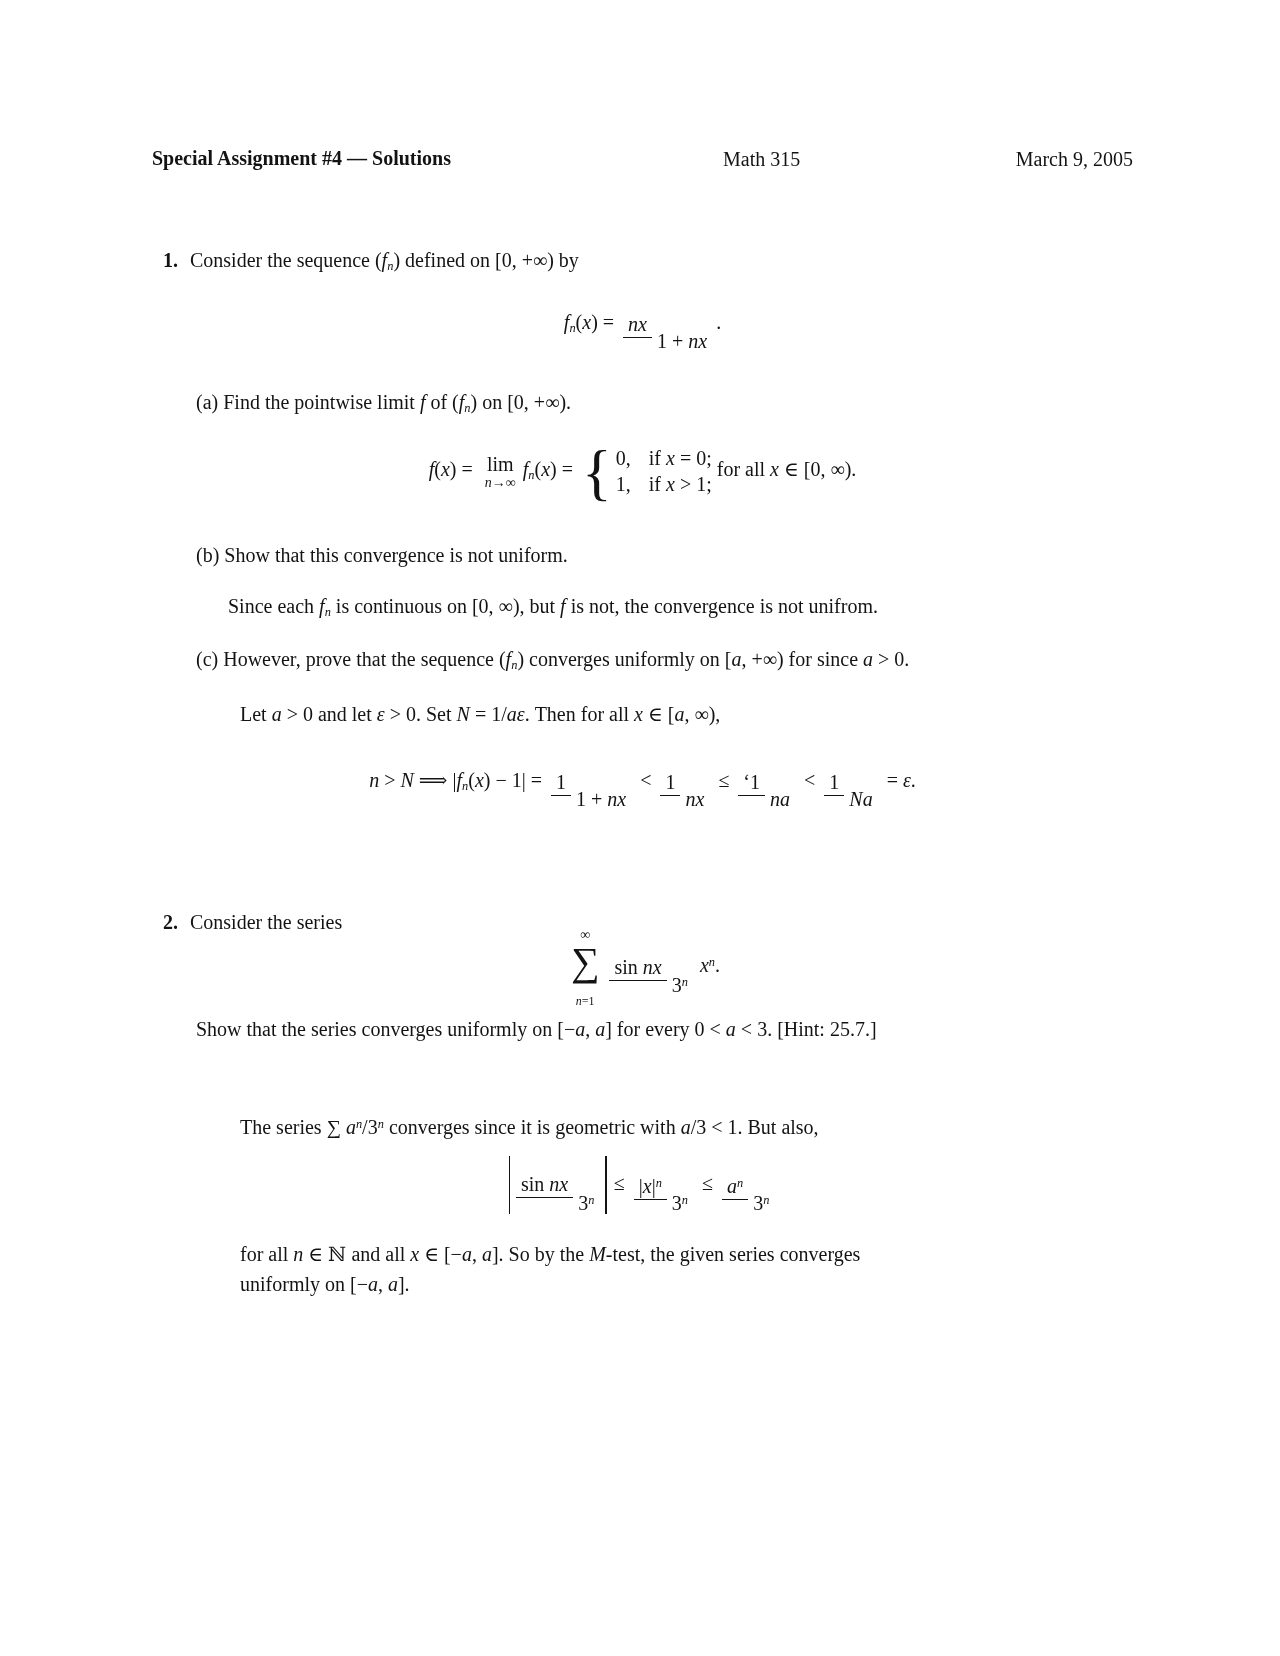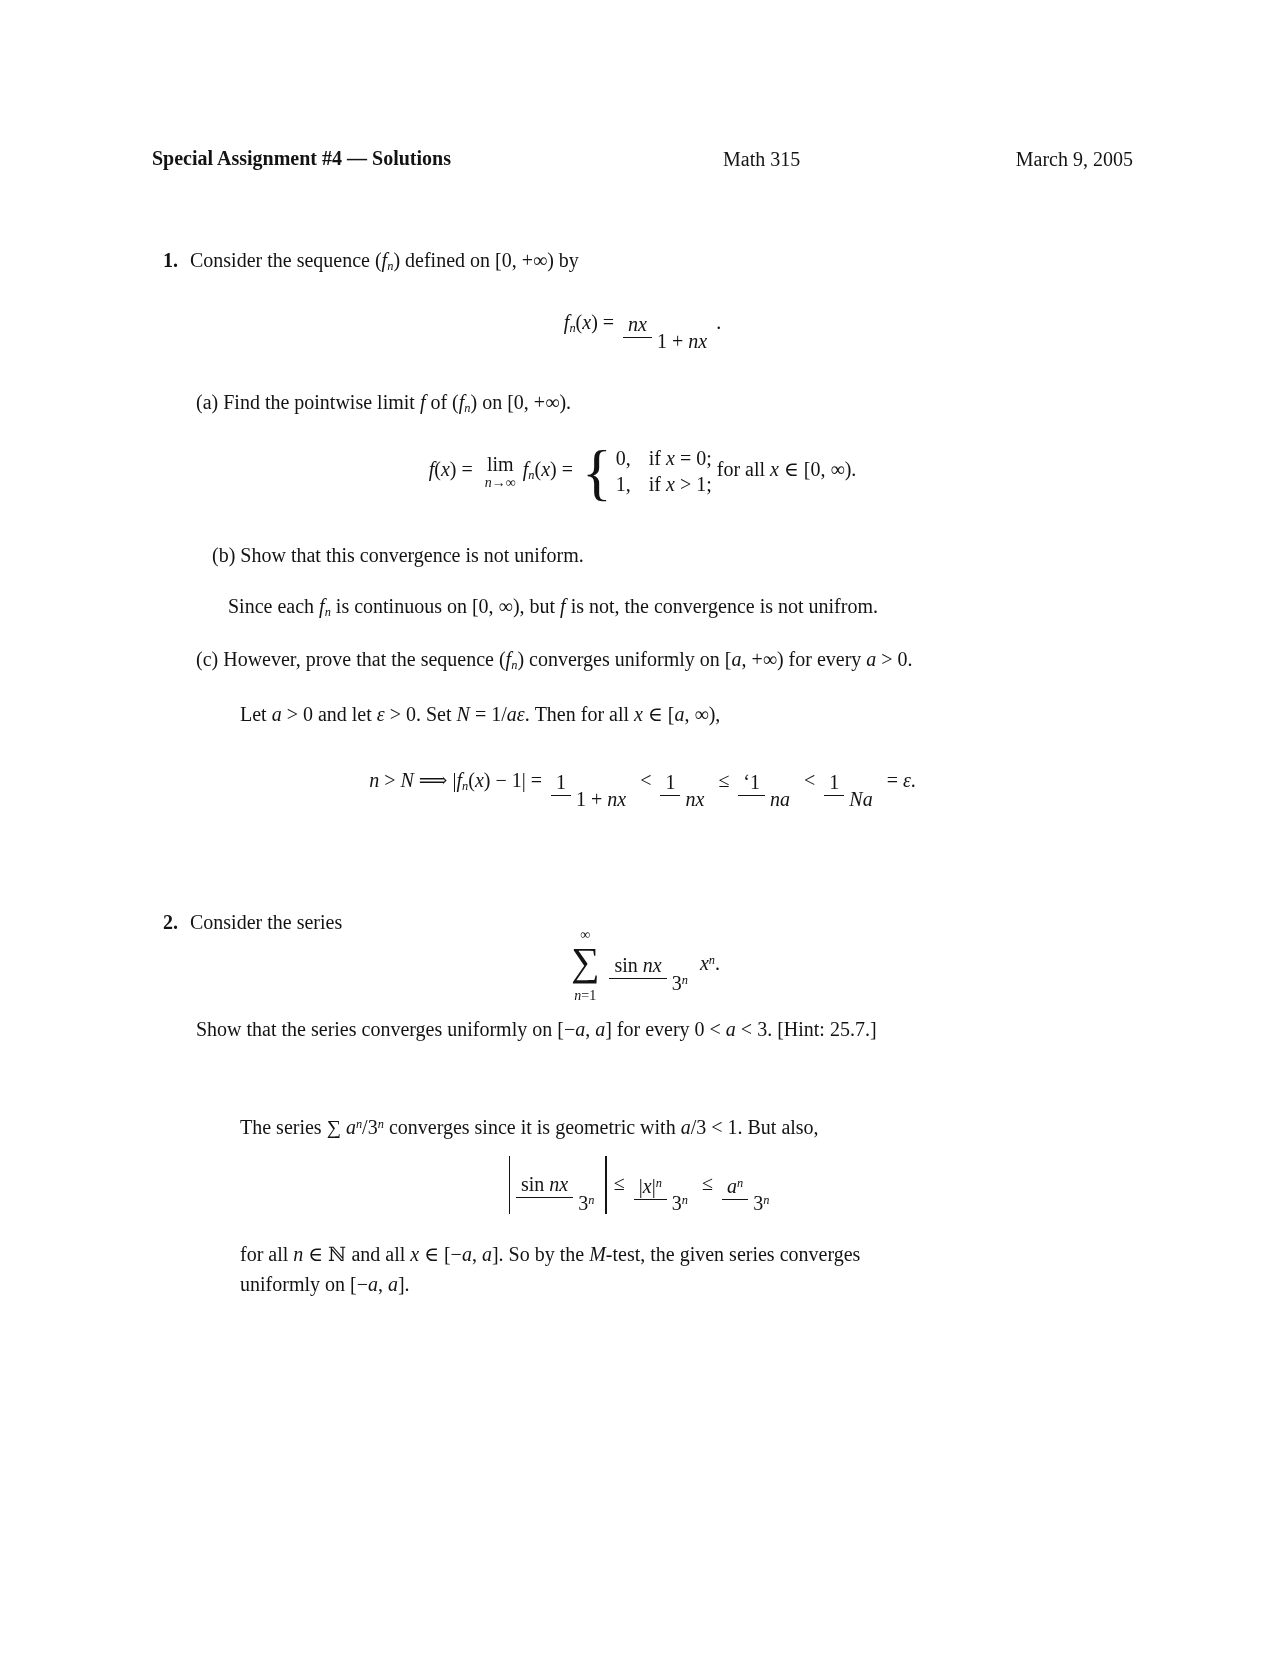--- a/index.html
+++ b/index.html
@@ -17,21 +17,21 @@
   .disp{position:absolute;left:152px;width:981px;text-align:center;white-space:nowrap;}
   .frac{display:inline-flex;flex-direction:row;align-items:center;vertical-align:middle;margin:0 4px;line-height:24px;}
   .frac .fn{padding:0 5px 1px 5px;border-bottom:1.4px solid #131313;}
   .frac .fd{padding:1px 5px 0 5px;margin-top:32px;}
   .limop{display:inline-flex;flex-direction:column;align-items:center;vertical-align:middle;margin:6px 7px;line-height:1;}
   .limop .lw{font-size:20px;}
   .limop .ls{font-size:14px;margin-top:2px;}
   .bigop{display:inline-flex;flex-direction:column;align-items:center;vertical-align:middle;margin:0 6px;line-height:1;}
   .bigop .ab{font-size:14px;margin-bottom:1px;}
   .bigop .sy{font-size:40px;line-height:0.95;}
-  .bigop .bl{font-size:14px;margin-top:8px;}
+  .bigop .bl{font-size:12px;margin-top:14px;}
   .cases{display:inline-flex;align-items:center;vertical-align:middle;margin-left:4px;}
   .cases .brace{font-size:62px;line-height:50px;margin-right:4px;font-weight:400;}
   .cases .rows{display:grid;grid-template-columns:auto auto;column-gap:18px;row-gap:1px;text-align:left;line-height:25px;}
   .vbar{display:inline-block;width:1.4px;height:58px;background:#131313;vertical-align:middle;margin:0 2px;}
   .tailgap{margin-left:5px;text-align:center;}
   .xn{margin-left:3px;}
   .hdr-date{text-align:right;}
 </style>
 </head>
 <body>
@@ -63,24 +63,24 @@
         <span class="brace">{</span>
         <span class="rows">
           <span><span>0,</span></span>
           <span><span>if </span><span class="it">x</span><span> = 0;</span></span>
           <span><span>1,</span></span>
           <span><span>if </span><span class="it">x</span><span> &gt; 1;</span></span>
         </span>
       </span><span class="tailgap"><span>for all </span><span class="it">x</span><span> ∈ [0, ∞).</span></span>
   </div>
 
-  <div class="abs" style="left:212px;top:543px;text-align:center;"><span>(b) Show that this convergence is not uniform.</span></div>
+  <div class="abs" style="left:196px;top:543px;text-align:center;"><span>(b) Show that this convergence is not uniform.</span></div>
   <div class="abs" style="left:228px;top:594px;"><span>Since each </span><span class="it">f</span><span class="it sb">n</span><span> is continuous on [0, ∞), but </span><span class="it">f</span><span> is not, the convergence is not unifrom.</span></div>
 
-  <div class="abs" style="left:196px;top:647px;"><span>(c) However, prove that the sequence (</span><span class="it">f</span><span class="it sb">n</span><span>) converges uniformly on [</span><span class="it">a</span><span>, +∞) for every </span><span class="it">a</span><span> &gt; 0.</span></div>
+  <div class="abs" style="left:196px;top:647px;"><span>(c) However, prove that the sequence (</span><span class="it">f</span><span class="it sb">n</span><span>) converges uniformly on [</span><span class="it">a</span><span>, +∞) for since </span><span class="it">a</span><span> &gt; 0.</span></div>
   <div class="abs" style="left:240px;top:702px;"><span>Let </span><span class="it">a</span><span> &gt; 0 and let </span><span class="it">ε</span><span> &gt; 0. Set </span><span class="it">N</span><span> = 1/</span><span class="it">aε</span><span>. Then for all </span><span class="it">x</span><span> ∈ [</span><span class="it">a</span><span>, ∞),</span></div>
 
   <div class="disp" style="top:754px;">
     <span><span class="it">n</span><span> &gt; </span><span class="it">N</span><span> ⟹ |</span><span class="it">f</span><span class="it sb">n</span><span>(</span><span class="it">x</span><span>) − 1| = </span></span><span class="frac">
         <span class="fn"><span>1</span></span>
         <span class="fd"><span>1 + </span><span class="it">nx</span></span>
       </span><span><span> &lt; </span></span><span class="frac">
         <span class="fn"><span>1</span></span>
         <span class="fd"><span class="it">nx</span></span>
       </span><span><span> ≤ </span></span><span class="frac">

